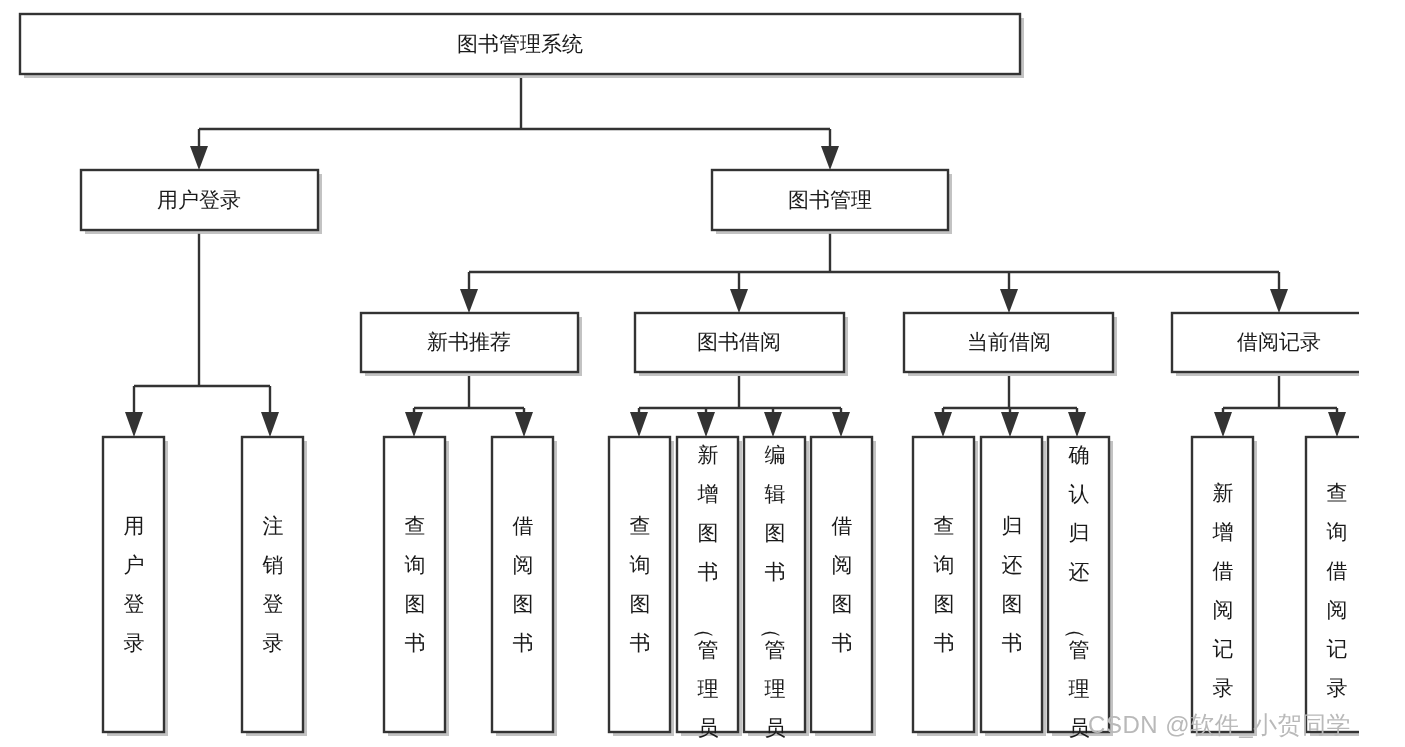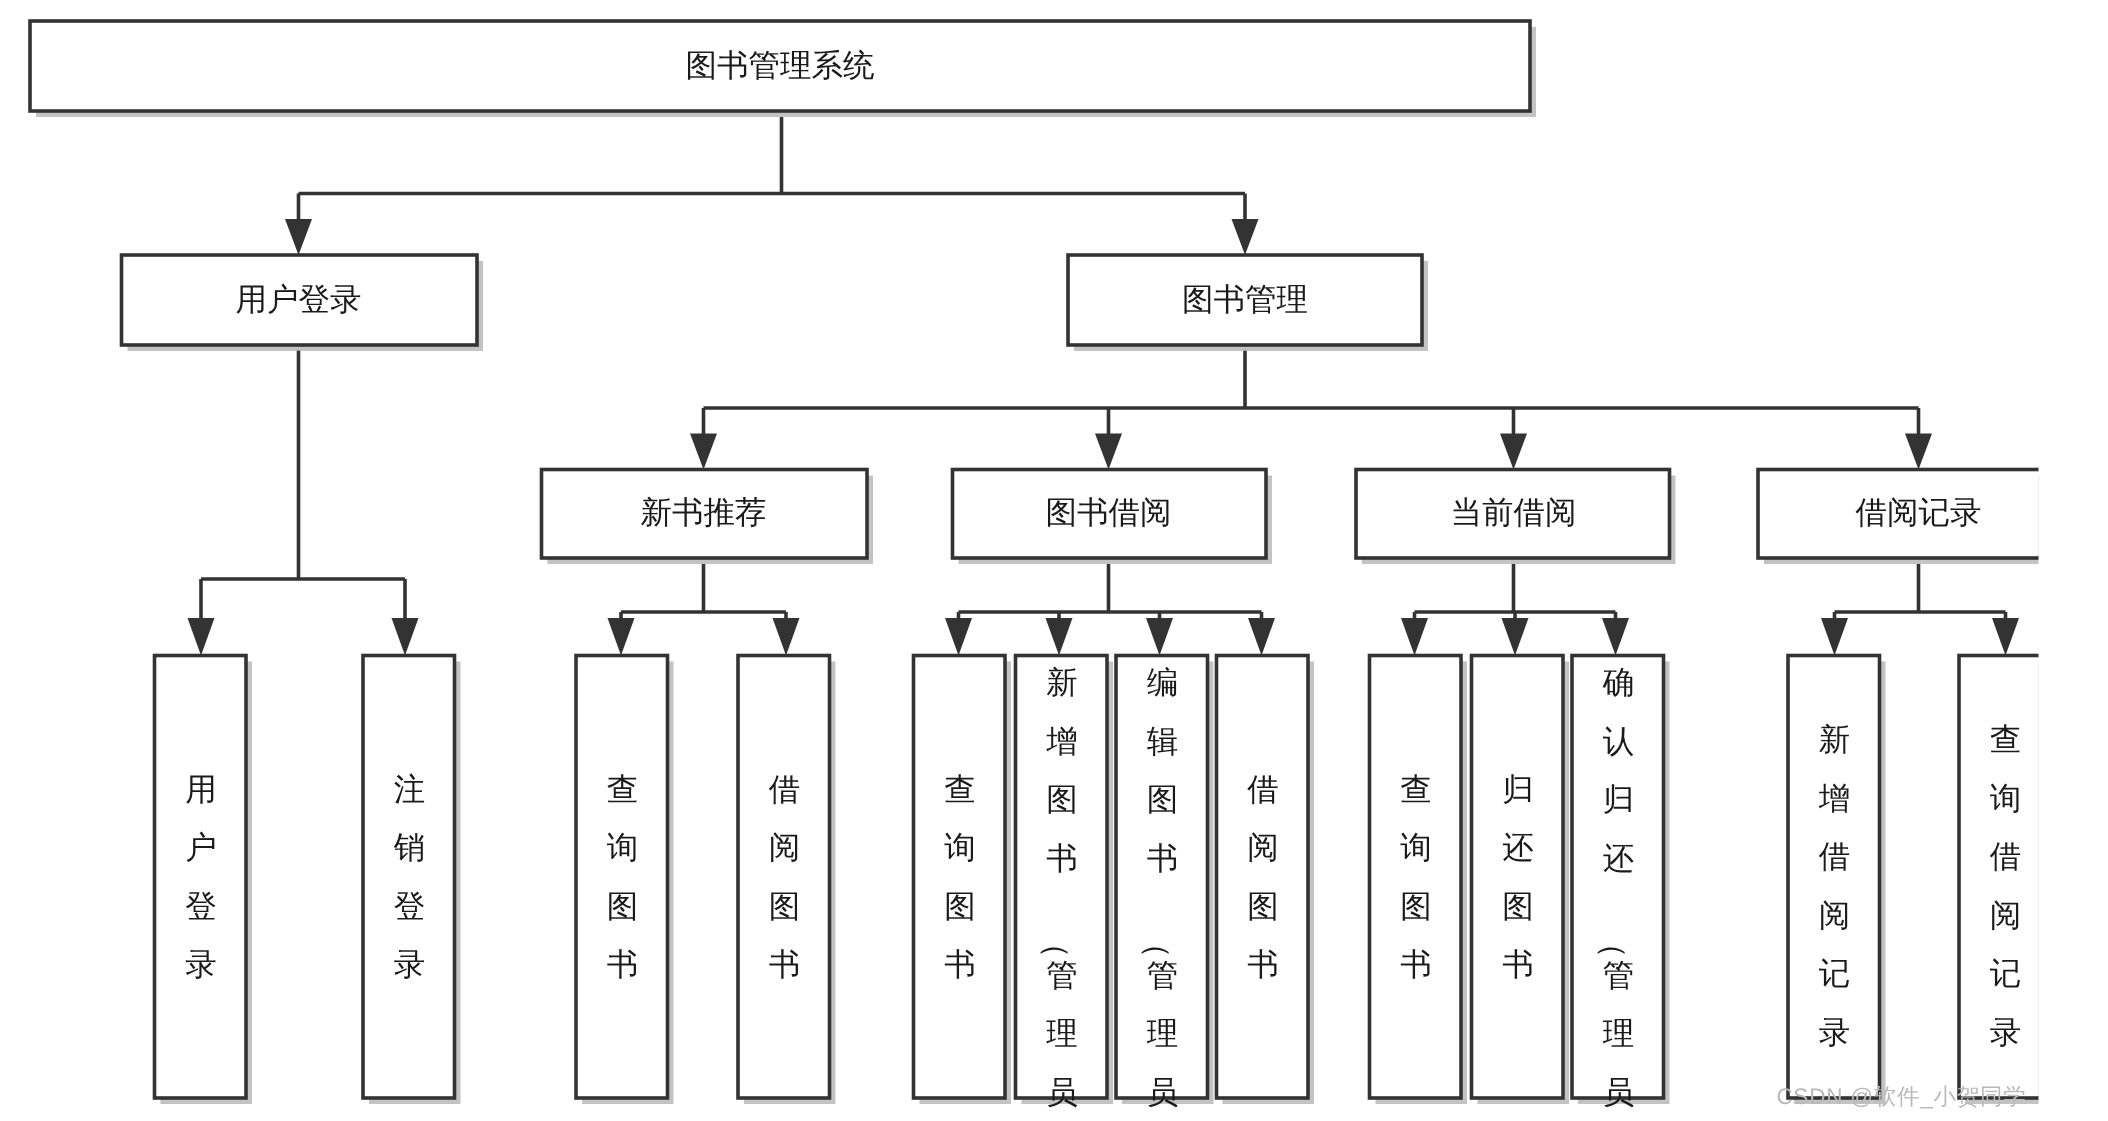--- a/index.html
+++ b/index.html
@@ -57,21 +57,21 @@
     font-family: "Liberation Sans", "DejaVu Sans", sans-serif;
     font-size: 21px;
     fill: #1a1a1a;
     text-anchor: middle;
   }
   .watermark {
     position: absolute;
     right: 8px;
     bottom: 6px;
     font-family: "Liberation Sans", "DejaVu Sans", sans-serif;
-    font-size: 15px;
+    font-size: 24px;
     color: #b9b9b9;
     letter-spacing: 0.5px;
     white-space: nowrap;
     pointer-events: none;
   }
 </style>
 </head>
 <body>
 
 <div id="diagram-root">

